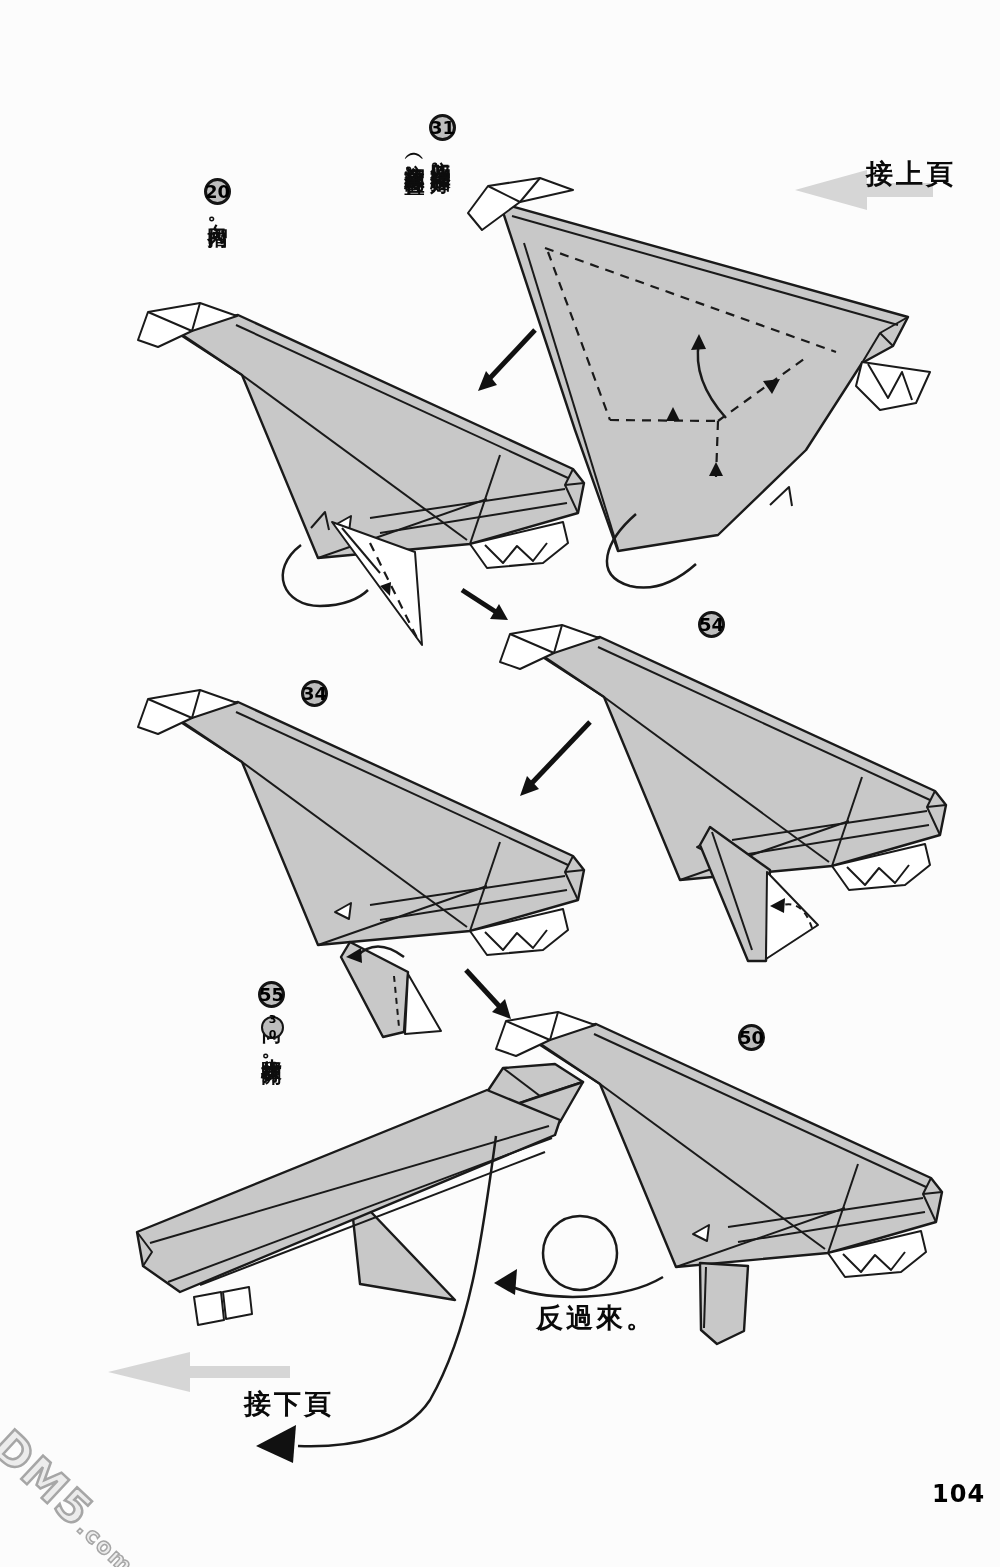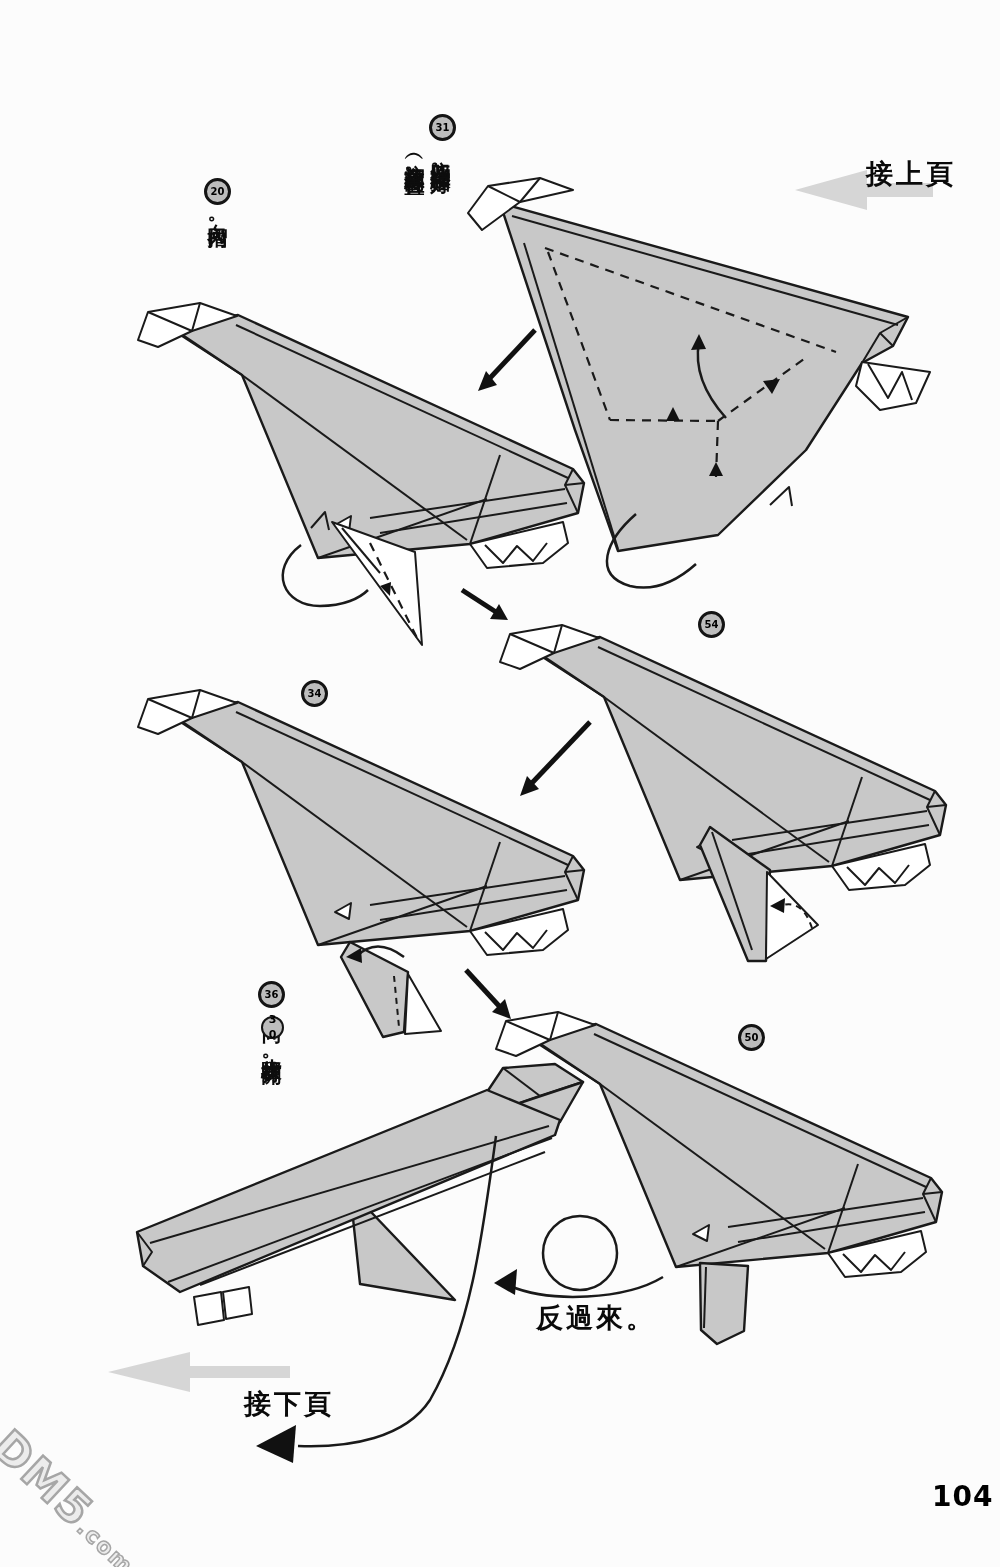--- a/index.html
+++ b/index.html
@@ -17,34 +17,34 @@
   .curve{fill:none;stroke:#1a1a1a;stroke-width:2.5;}
   .arrowline{fill:none;stroke:#111;stroke-width:5;}
   .ah{fill:#111;stroke:none;}
   .navarrow{fill:#d6d6d6;}
   .vtext{
     position:absolute;writing-mode:vertical-rl;text-orientation:upright;
     font-size:20px;line-height:26px;letter-spacing:2px;color:#0d0d0d;font-weight:600;
   }
   .stepnum{
     position:absolute;width:27px;height:27px;box-sizing:border-box;border-radius:50%;
-    border:3px solid #141414;background:#bdbdbd;color:#000;font-weight:bold;font-size:10px;
+    border:3px solid #141414;background:#bdbdbd;color:#000;font-weight:bold;font-size:18px;
     display:flex;align-items:center;justify-content:center;
     font-family:"DejaVu Sans",sans-serif;
   }
   .refnum{
     display:inline-flex;width:23px;height:23px;box-sizing:border-box;border-radius:50%;
     border:2px solid #141414;background:#bdbdbd;color:#000;font-weight:bold;font-size:11px;
     align-items:center;justify-content:center;margin:4px 0;
     font-family:"DejaVu Sans",sans-serif;
   }
   .navlabel{position:absolute;font-size:27px;font-weight:bold;letter-spacing:3px;color:#0a0a0a;text-align:right;}
   .fliplabel{position:absolute;font-size:27px;font-weight:600;letter-spacing:3px;color:#0a0a0a;}
   .pagenum{
-    position:absolute;left:932px;top:1480px;font-size:28px;font-weight:bold;color:#000;
+    position:absolute;left:932px;top:1480px;font-size:24px;font-weight:bold;color:#000;
     font-family:"DejaVu Sans",sans-serif;letter-spacing:1px;
   }
   .watermark{
     position:absolute;left:18px;top:1420px;transform:rotate(43deg);transform-origin:0 0;
     font-family:"DejaVu Sans",sans-serif;font-weight:bold;font-size:44px;letter-spacing:2px;
     color:#ececec;-webkit-text-stroke:2.5px #a6a6a6;white-space:nowrap;
   }
   .watermark .suffix{font-size:22px;-webkit-text-stroke:1.5px #a6a6a6;}
 </style>
 </head>
@@ -166,21 +166,21 @@
 
     <polygon class="navarrow" points="795,190 867,170 867,183 933,183 933,197 867,197 867,210"></polygon>
     <polygon class="navarrow" points="108,1372 190,1352 190,1366 290,1366 290,1378 190,1378 190,1392"></polygon>
   </svg>
 
   <div class="stepnum" style="left:429px;top:114px;">31</div>
   <div class="stepnum" style="left:204px;top:178px;">20</div>
   <div class="stepnum" style="left:698px;top:611px;">54</div>
   <div class="stepnum" style="left:301px;top:680px;">34</div>
   <div class="stepnum" style="left:738px;top:1024px;">50</div>
-  <div class="stepnum" style="left:258px;top:981px;">36</div>
+  <div class="stepnum" style="left:258px;top:981px;">55</div>
 
   <div class="vtext" style="left:402px;top:146px;height:215px;">
     <span>依凹凸摺線摺好。</span><br>
     <span>（注意摺線的位置）。</span>
   </div>
 
   <div class="vtext" style="left:205px;top:208px;height:130px;">
     <span>向內摺。</span>
   </div>
 

